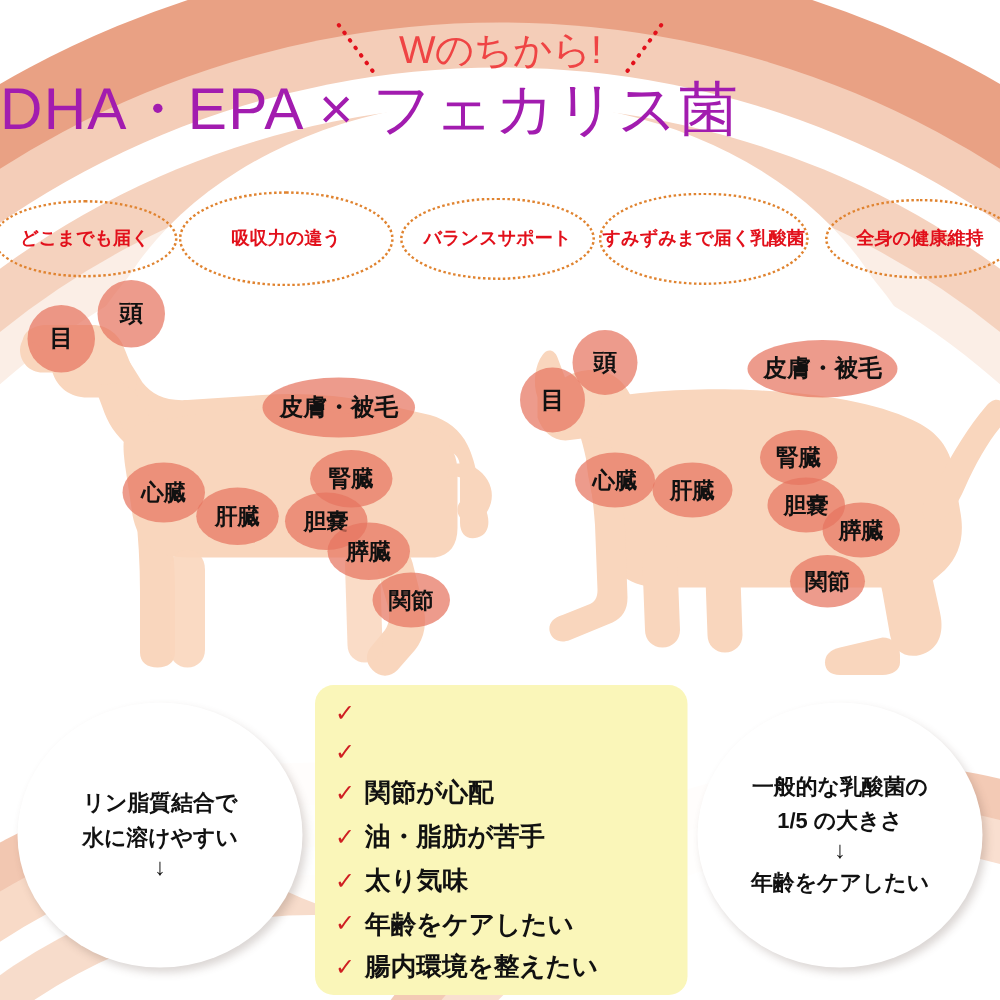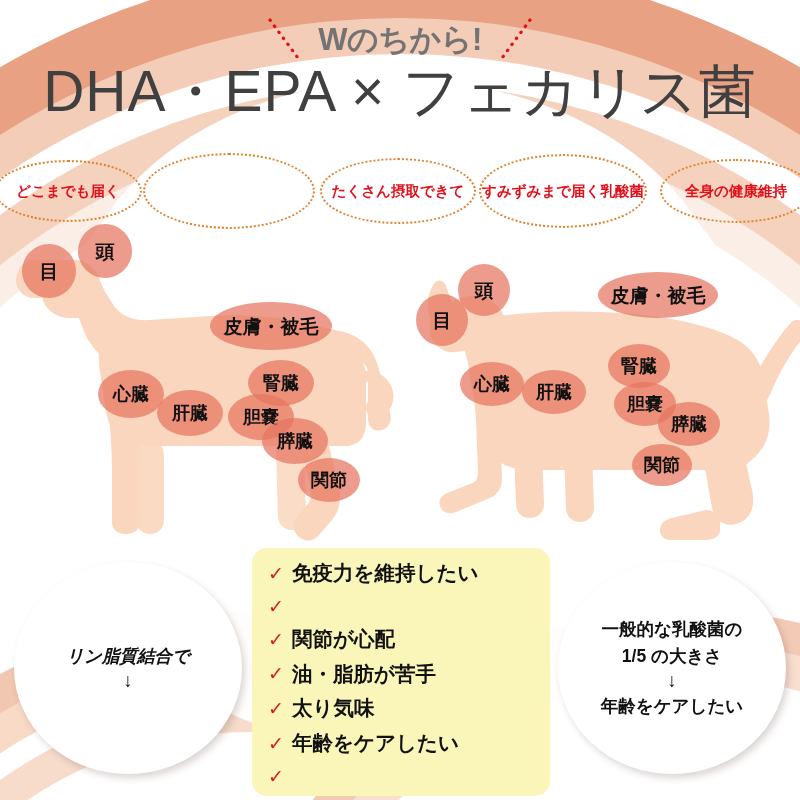--- a/index.html
+++ b/index.html
@@ -15,26 +15,26 @@
 
   
   .header{position:absolute;left:0;top:0;width:800px;height:150px;z-index:5;}
   .wpower-wrap{
     position:absolute;left:0;top:14px;width:800px;height:50px;
     display:flex;align-items:center;justify-content:center;gap:16px;
   }
   .slash{width:34px;height:46px;position:relative;}
   .slash svg{display:block;}
   .wpower{
-    font-size:31px;font-weight:bold;color:#737373;
+    font-size:31px;font-weight:normal;color:#ef4444;
     letter-spacing:-0.5px;line-height:1;white-space:nowrap;
   }
   .main-title{
     position:absolute;left:0;top:62px;width:800px;
-    text-align:center;font-size:57px;color:#404040;line-height:1.05;
+    text-align:left;font-size:47px;color:#a21caf;line-height:1.05;
     letter-spacing:1px;white-space:nowrap;
     font-family:"Liberation Sans","DejaVu Sans",sans-serif;
   }
 
   
   .tags{
     position:absolute;left:0;top:152px;width:800px;height:78px;z-index:6;
     display:flex;align-items:center;justify-content:space-between;
     padding:0 2px;box-sizing:border-box;
   }
@@ -66,21 +66,21 @@
   }
 
   
   .bottom{position:absolute;left:0;top:540px;width:800px;height:260px;z-index:8;}
   .circle-note{
     position:absolute;width:228px;height:212px;border-radius:50%;
     background:#ffffff;box-shadow:3px 4px 7px rgba(90,70,60,0.22);
     display:flex;align-items:center;justify-content:center;text-align:center;
     color:#111;font-weight:bold;font-size:17.5px;line-height:1.55;
   }
-  #note-left{left:14px;top:22px;font-style:italic;}
+  #note-left{left:14px;top:22px;}
   #note-right{left:558px;top:22px;}
   .note-inner{padding:0 10px;}
   .arrow-line{font-size:19px;line-height:1.2;display:block;}
 
   .checklist{
     position:absolute;left:252px;top:8px;width:298px;height:248px;
     background:#faf6b9;border-radius:15px;
     box-sizing:border-box;padding:14px 14px 10px 16px;
     display:flex;flex-direction:column;justify-content:space-between;
   }
@@ -144,23 +144,24 @@
       </span>
     </div>
     <div class="main-title">DHA・EPA × フェカリス菌</div>
   </div>
 
   <div class="tags">
     <div class="tag t1">
         <div>どこまでも届く</div>
       </div>
     <div class="tag t2">
+        <div>吸収力の違う</div>
       </div>
     <div class="tag t3">
-        <div>たくさん摂取できて</div>
+        <div>バランスサポート</div>
       </div>
     <div class="tag t4">
         <div>すみずみまで届く</div>
         <div>乳酸菌</div>
       </div>
     <div class="tag t5">
         <div>全身の健康維持</div>
       </div>
   </div>
 
@@ -380,28 +381,28 @@
     <div class="organ" style="left:614px;top:160px;width:62px;height:44px;font-size:18px;">胆嚢</div>
     <div class="organ" style="left:658px;top:180px;width:62px;height:44px;font-size:18px;">膵臓</div>
     <div class="organ" style="left:632px;top:222px;width:60px;height:42px;font-size:18px;">関節</div>
   </div>
 
   <div class="bottom">
 
     <div id="note-left" class="circle-note">
       <div class="note-inner">
         <div>リン脂質結合で</div>
+        <div>水に溶けやすい</div>
         <div class="arrow-line">↓</div>
       </div>
     </div>
 
     <div class="checklist">
       <div class="check-row">
         <span class="check-mark">✓</span>
-        <span class="check-text">免疫力を維持したい</span>
       </div>
       <div class="check-row">
         <span class="check-mark">✓</span>
       </div>
       <div class="check-row">
         <span class="check-mark">✓</span>
         <span class="check-text">関節が心配</span>
       </div>
       <div class="check-row">
         <span class="check-mark">✓</span>
@@ -410,20 +411,21 @@
       <div class="check-row">
         <span class="check-mark">✓</span>
         <span class="check-text">太り気味</span>
       </div>
       <div class="check-row">
         <span class="check-mark">✓</span>
         <span class="check-text">年齢をケアしたい</span>
       </div>
       <div class="check-row">
         <span class="check-mark">✓</span>
+        <span class="check-text">腸内環境を整えたい</span>
       </div>
     </div>
 
     <div id="note-right" class="circle-note">
       <div class="note-inner">
         <div>一般的な乳酸菌の</div>
         <div>1/5 の大きさ</div>
         <div class="arrow-line">↓</div>
         <div>年齢をケアしたい</div>
       </div>

